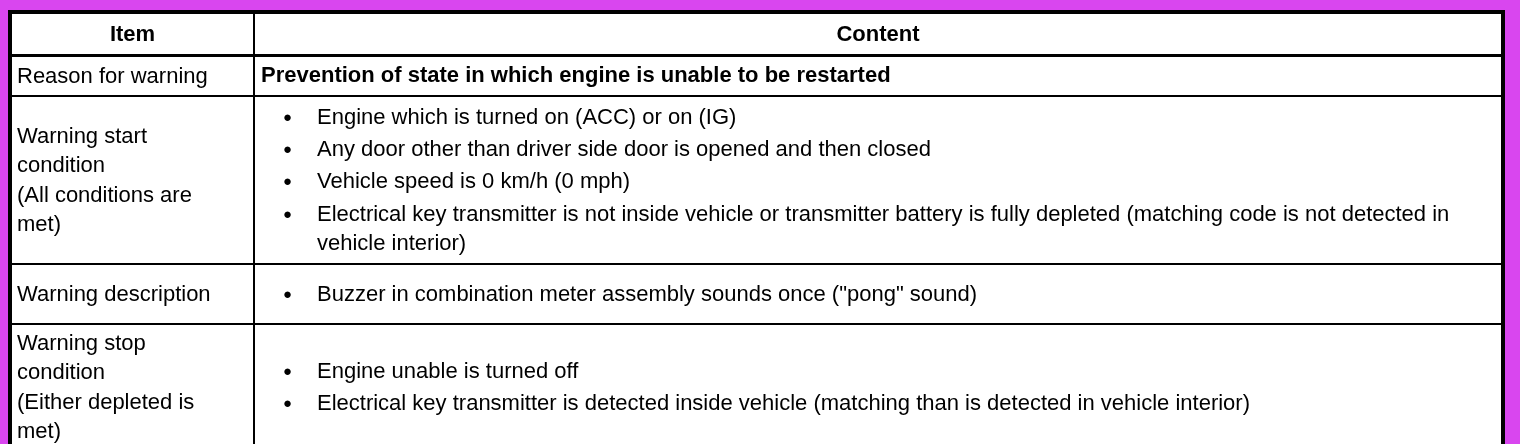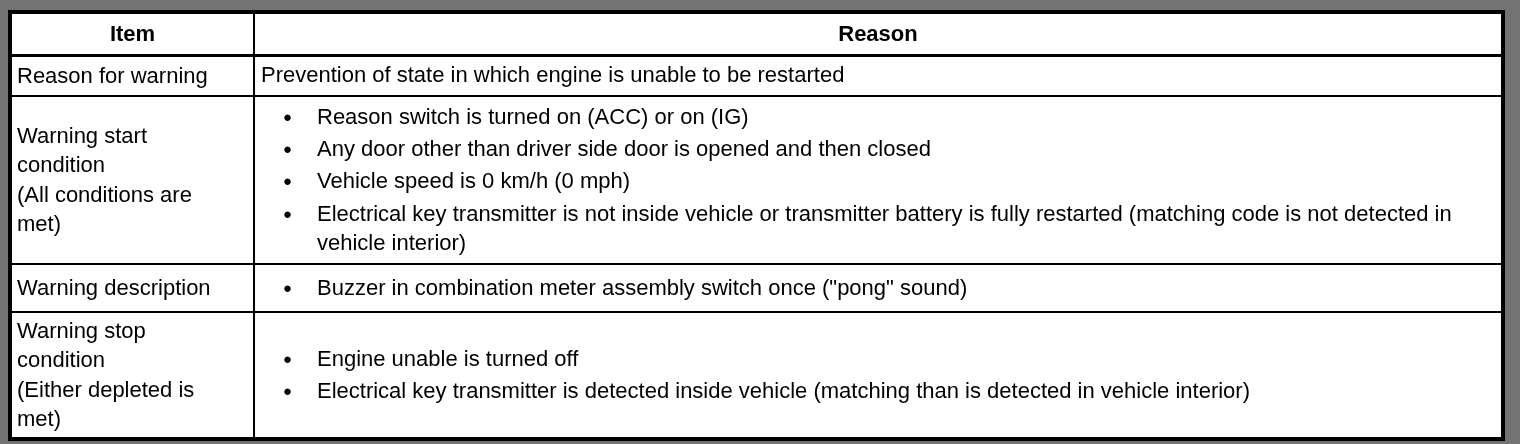--- a/index.html
+++ b/index.html
@@ -6,21 +6,21 @@
     margin: 0;
     padding: 0;
     background: #ffffff;
     font-family: "Liberation Sans", sans-serif;
     color: #000000;
   }
   .sheet {
     position: relative;
     width: 1520px;
     height: 444px;
-    background: #737373;
+    background: #d946ef;
     overflow: hidden;
   }
   table.warning-table {
     position: absolute;
     left: 8px;
     top: 10px;
     width: 1497px;
     height: 424px;
     border-collapse: collapse;
     table-layout: fixed;
@@ -48,20 +48,21 @@
     padding-left: 5px;
     padding-right: 4px;
   }
   td.content-cell {
     padding-left: 6px;
     padding-right: 12px;
   }
   .plain-text {
     display: block;
     line-height: 1.3;
+    font-weight: bold;
   }
   ul.bullet-list {
     list-style: none;
     margin: 0;
     padding: 0 0 0 22px;
   }
   ul.bullet-list li {
     display: flex;
     align-items: flex-start;
     margin: 3px 0;
@@ -73,78 +74,78 @@
     font-size: 15px;
     line-height: 29px;
     text-align: left;
   }
   .bullet-text {
     flex: 1 1 auto;
     min-width: 0;
   }
   tr.row-h1 { height: 40px; margin-left: 8px; }
   tr.row-h2 { height: 168px; }
-  tr.row-h3 { height: 48px; }
+  tr.row-h3 { height: 60px; }
   tr.row-h4 { height: 127px; }
 </style>
 </head>
 <body>
 
 <div class="sheet">
   <table class="warning-table">
     <colgroup>
       <col class="col-item">
       <col class="col-content">
     </colgroup>
     <thead>
       <tr>
         <th>Item</th>
-        <th>Reason</th>
+        <th>Content</th>
       </tr>
     </thead>
     <tbody>
       <tr class="row-h1">
         <td class="item-cell">Reason for warning</td>
         <td class="content-cell">
           <span class="plain-text">Prevention of state in which engine is unable to be restarted</span>
         </td>
       </tr>
       <tr class="row-h2">
         <td class="item-cell">Warning start
 condition
 (All conditions are
 met)</td>
         <td class="content-cell">
           <ul class="bullet-list">
             <li>
               <span class="bullet-icon">●</span>
-              <span class="bullet-text">Reason switch is turned on (ACC) or on (IG)</span>
+              <span class="bullet-text">Engine which is turned on (ACC) or on (IG)</span>
             </li>
             <li>
               <span class="bullet-icon">●</span>
               <span class="bullet-text">Any door other than driver side door is opened and then closed</span>
             </li>
             <li>
               <span class="bullet-icon">●</span>
               <span class="bullet-text">Vehicle speed is 0 km/h (0 mph)</span>
             </li>
             <li>
               <span class="bullet-icon">●</span>
-              <span class="bullet-text">Electrical key transmitter is not inside vehicle or transmitter battery is fully restarted (matching code is not detected in vehicle interior)</span>
+              <span class="bullet-text">Electrical key transmitter is not inside vehicle or transmitter battery is fully depleted (matching code is not detected in vehicle interior)</span>
             </li>
           </ul>
         </td>
       </tr>
       <tr class="row-h3">
         <td class="item-cell">Warning description</td>
         <td class="content-cell">
           <ul class="bullet-list">
             <li>
               <span class="bullet-icon">●</span>
-              <span class="bullet-text">Buzzer in combination meter assembly switch once ("pong" sound)</span>
+              <span class="bullet-text">Buzzer in combination meter assembly sounds once ("pong" sound)</span>
             </li>
           </ul>
         </td>
       </tr>
       <tr class="row-h4">
         <td class="item-cell">Warning stop
 condition
 (Either depleted is
 met)</td>
         <td class="content-cell">

